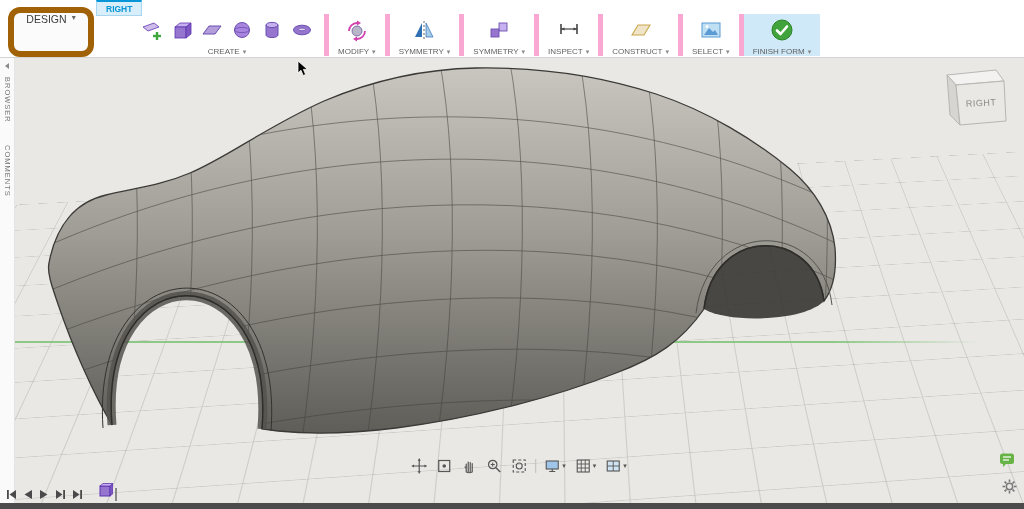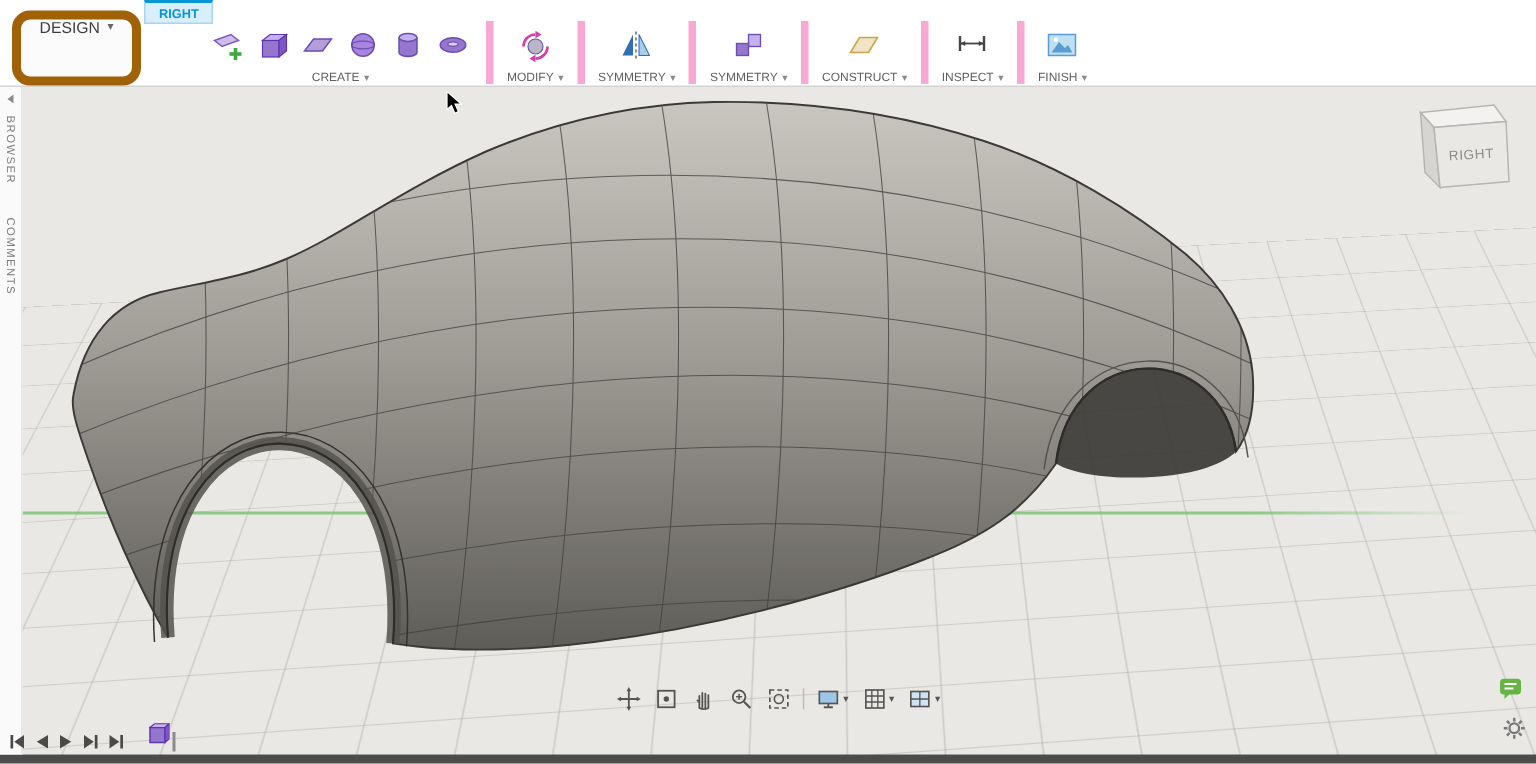--- a/index.html
+++ b/index.html
@@ -184,66 +184,80 @@
         <div class="tlabel">
           <span>SYMMETRY</span>
           <span class="caret">▾</span>
         </div>
       </div>
 
       <div class="tgroup sep">
         <div class="ticons">
           <div class="tbtn">
             <svg width="24" height="24" viewBox="0 0 24 24">
-              <polygon points="3,17 9,7 21,7 15,17" fill="#efe3c8" stroke="#c9a84c" stroke-width="1.1"></polygon>
-              <line x1="12" y1="12" x2="12" y2="12" stroke="#c9a84c"></line>
-            </svg>
-          </div>
-        </div>
-        <div class="tlabel">
-          <span>CONSTRUCT</span>
-          <span class="caret">▾</span>
-        </div>
-      </div>
-
-      <div class="tgroup sep">
-        <div class="ticons">
-          <div class="tbtn">
-            <svg width="24" height="24" viewBox="0 0 24 24">
               <line x1="4" y1="6" x2="4" y2="16" stroke="#444" stroke-width="1.6"></line>
               <line x1="20" y1="6" x2="20" y2="16" stroke="#444" stroke-width="1.6"></line>
               <line x1="4" y1="11" x2="20" y2="11" stroke="#444" stroke-width="1.2"></line>
               <polygon points="4,11 7.5,9.4 7.5,12.6" fill="#444"></polygon>
               <polygon points="20,11 16.5,9.4 16.5,12.6" fill="#444"></polygon>
             </svg>
           </div>
         </div>
         <div class="tlabel">
           <span>INSPECT</span>
           <span class="caret">▾</span>
         </div>
       </div>
 
       <div class="tgroup sep">
         <div class="ticons">
           <div class="tbtn">
             <svg width="24" height="24" viewBox="0 0 24 24">
+              <polygon points="3,17 9,7 21,7 15,17" fill="#efe3c8" stroke="#c9a84c" stroke-width="1.1"></polygon>
+              <line x1="12" y1="12" x2="12" y2="12" stroke="#c9a84c"></line>
+            </svg>
+          </div>
+        </div>
+        <div class="tlabel">
+          <span>CONSTRUCT</span>
+          <span class="caret">▾</span>
+        </div>
+      </div>
+
+      <div class="tgroup sep">
+        <div class="ticons">
+          <div class="tbtn">
+            <svg width="24" height="24" viewBox="0 0 24 24">
               <rect x="3" y="5" width="18" height="14" fill="#bfe0f2" stroke="#5b9bd5" stroke-width="1"></rect>
               <polygon points="5,17 10,10 14,14 16,12 19,17" fill="#5b9bd5"></polygon>
               <circle cx="8" cy="8.5" r="1.5" fill="#fff"></circle>
             </svg>
           </div>
         </div>
         <div class="tlabel">
-          <span>FINISH</span>
-          <span class="caret">▾</span>
-        </div>
-      </div>
-
-
+          <span>SELECT</span>
+          <span class="caret">▾</span>
+        </div>
+      </div>
+
+
+      <div class="tgroup sep hl">
+        <div class="ticons">
+          <div class="tbtn">
+            <svg width="26" height="26" viewBox="0 0 26 26">
+              <circle cx="13" cy="13" r="10" fill="#41a33c" stroke="#2e8428" stroke-width="1"></circle>
+              <path d="M8,13.5 L11.5,17 L18,9.5" fill="none" stroke="#fff" stroke-width="2.6" stroke-linecap="round" stroke-linejoin="round"></path>
+            </svg>
+          </div>
+        </div>
+        <div class="tlabel">
+          <span>FINISH FORM</span>
+          <span class="caret">▾</span>
+        </div>
+      </div>
 
     </div>
   </div>
 
   <div class="rail">
     <div class="tri"></div>
     <div class="vtext">BROWSER</div>
     <div class="vtext second">COMMENTS</div>
   </div>
 

